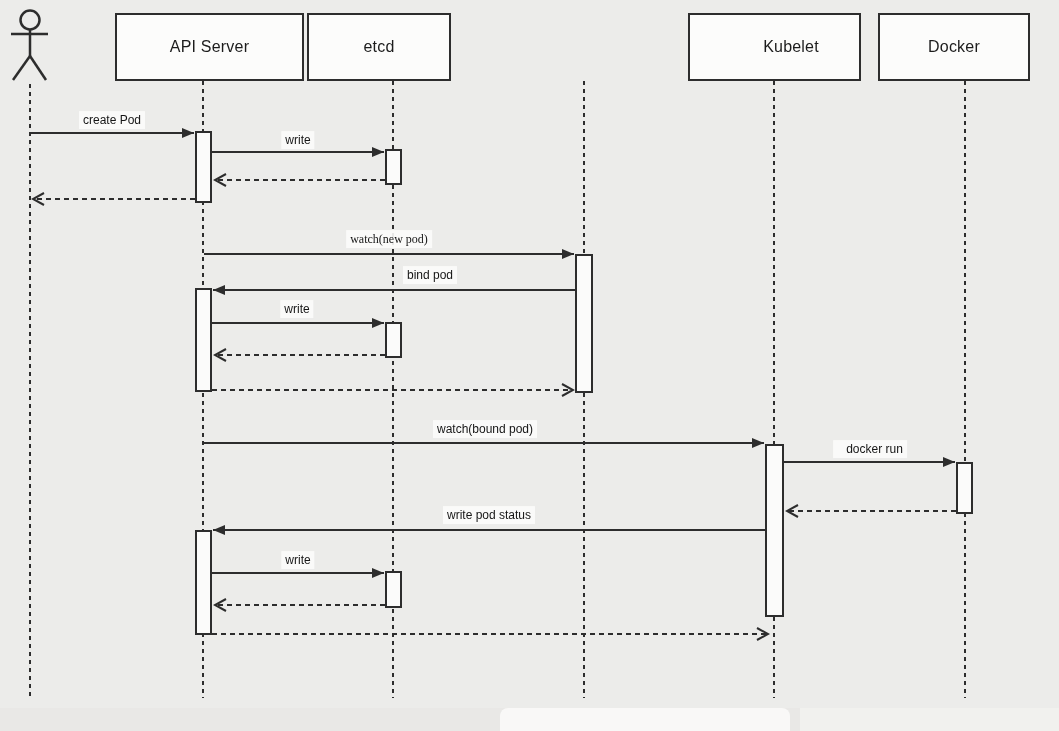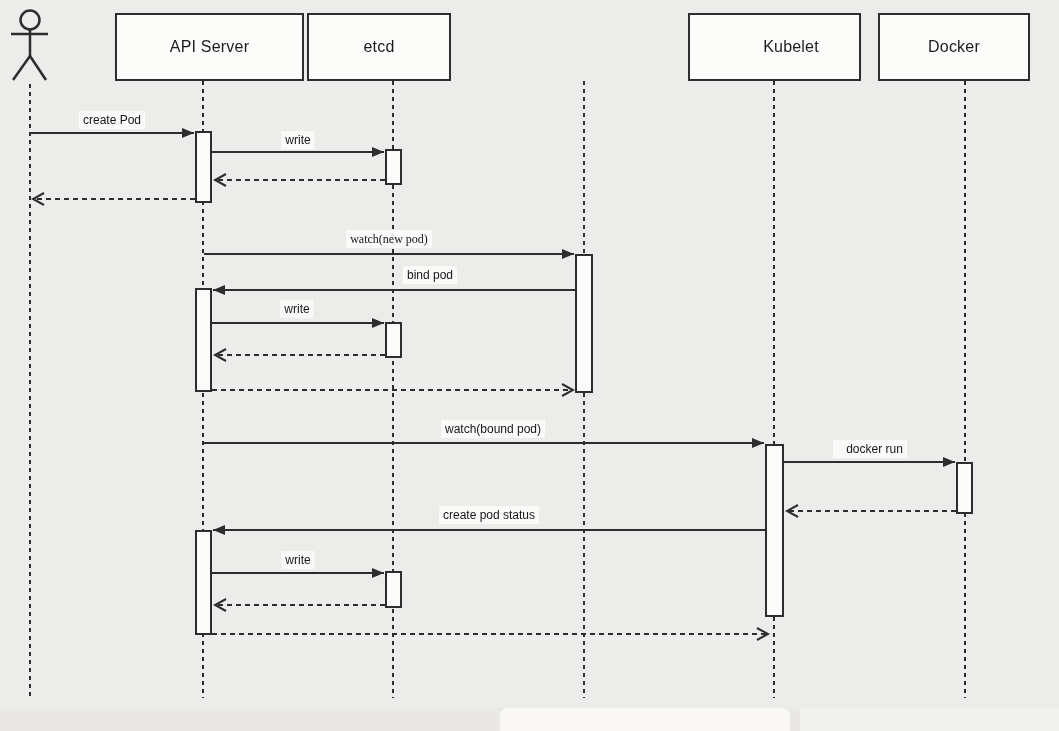--- a/index.html
+++ b/index.html
@@ -141,23 +141,23 @@
       <line x1="385" y1="605" x2="215" y2="605" marker-end="url(#mOpen)"></line>
       <line x1="212" y1="634" x2="768" y2="634" marker-end="url(#mOpen)"></line>
     </g>
   </svg>
 
   <div class="msg-label" style="left:112px; top:121px;">create Pod</div>
   <div class="msg-label" style="left:298px; top:141px;">write</div>
   <div class="msg-label" style="left:389px; top:240px;font-family:Liberation Serif, serif;">watch(new pod)</div>
   <div class="msg-label" style="left:393px; top:276px;margin-left:37px;">bind pod</div>
   <div class="msg-label" style="left:297px; top:310px;">write</div>
-  <div class="msg-label" style="left:485px; top:430px;margin-left:8px;">watch(bound pod)</div>
+  <div class="msg-label" style="left:485px; top:430px;">watch(bound pod)</div>
   <div class="msg-label" style="left:870px; top:450px;padding-left:13px;">docker run</div>
-  <div class="msg-label" style="left:489px; top:516px;">create pod status</div>
+  <div class="msg-label" style="left:489px; top:516px;">write pod status</div>
   <div class="msg-label" style="left:298px; top:561px;">write</div>
 
   <div class="bottom-strip">
     <div class="bottom-glow-1"></div>
     <div class="bottom-glow-2"></div>
   </div>
 
 </div>
 
 </body></html>

